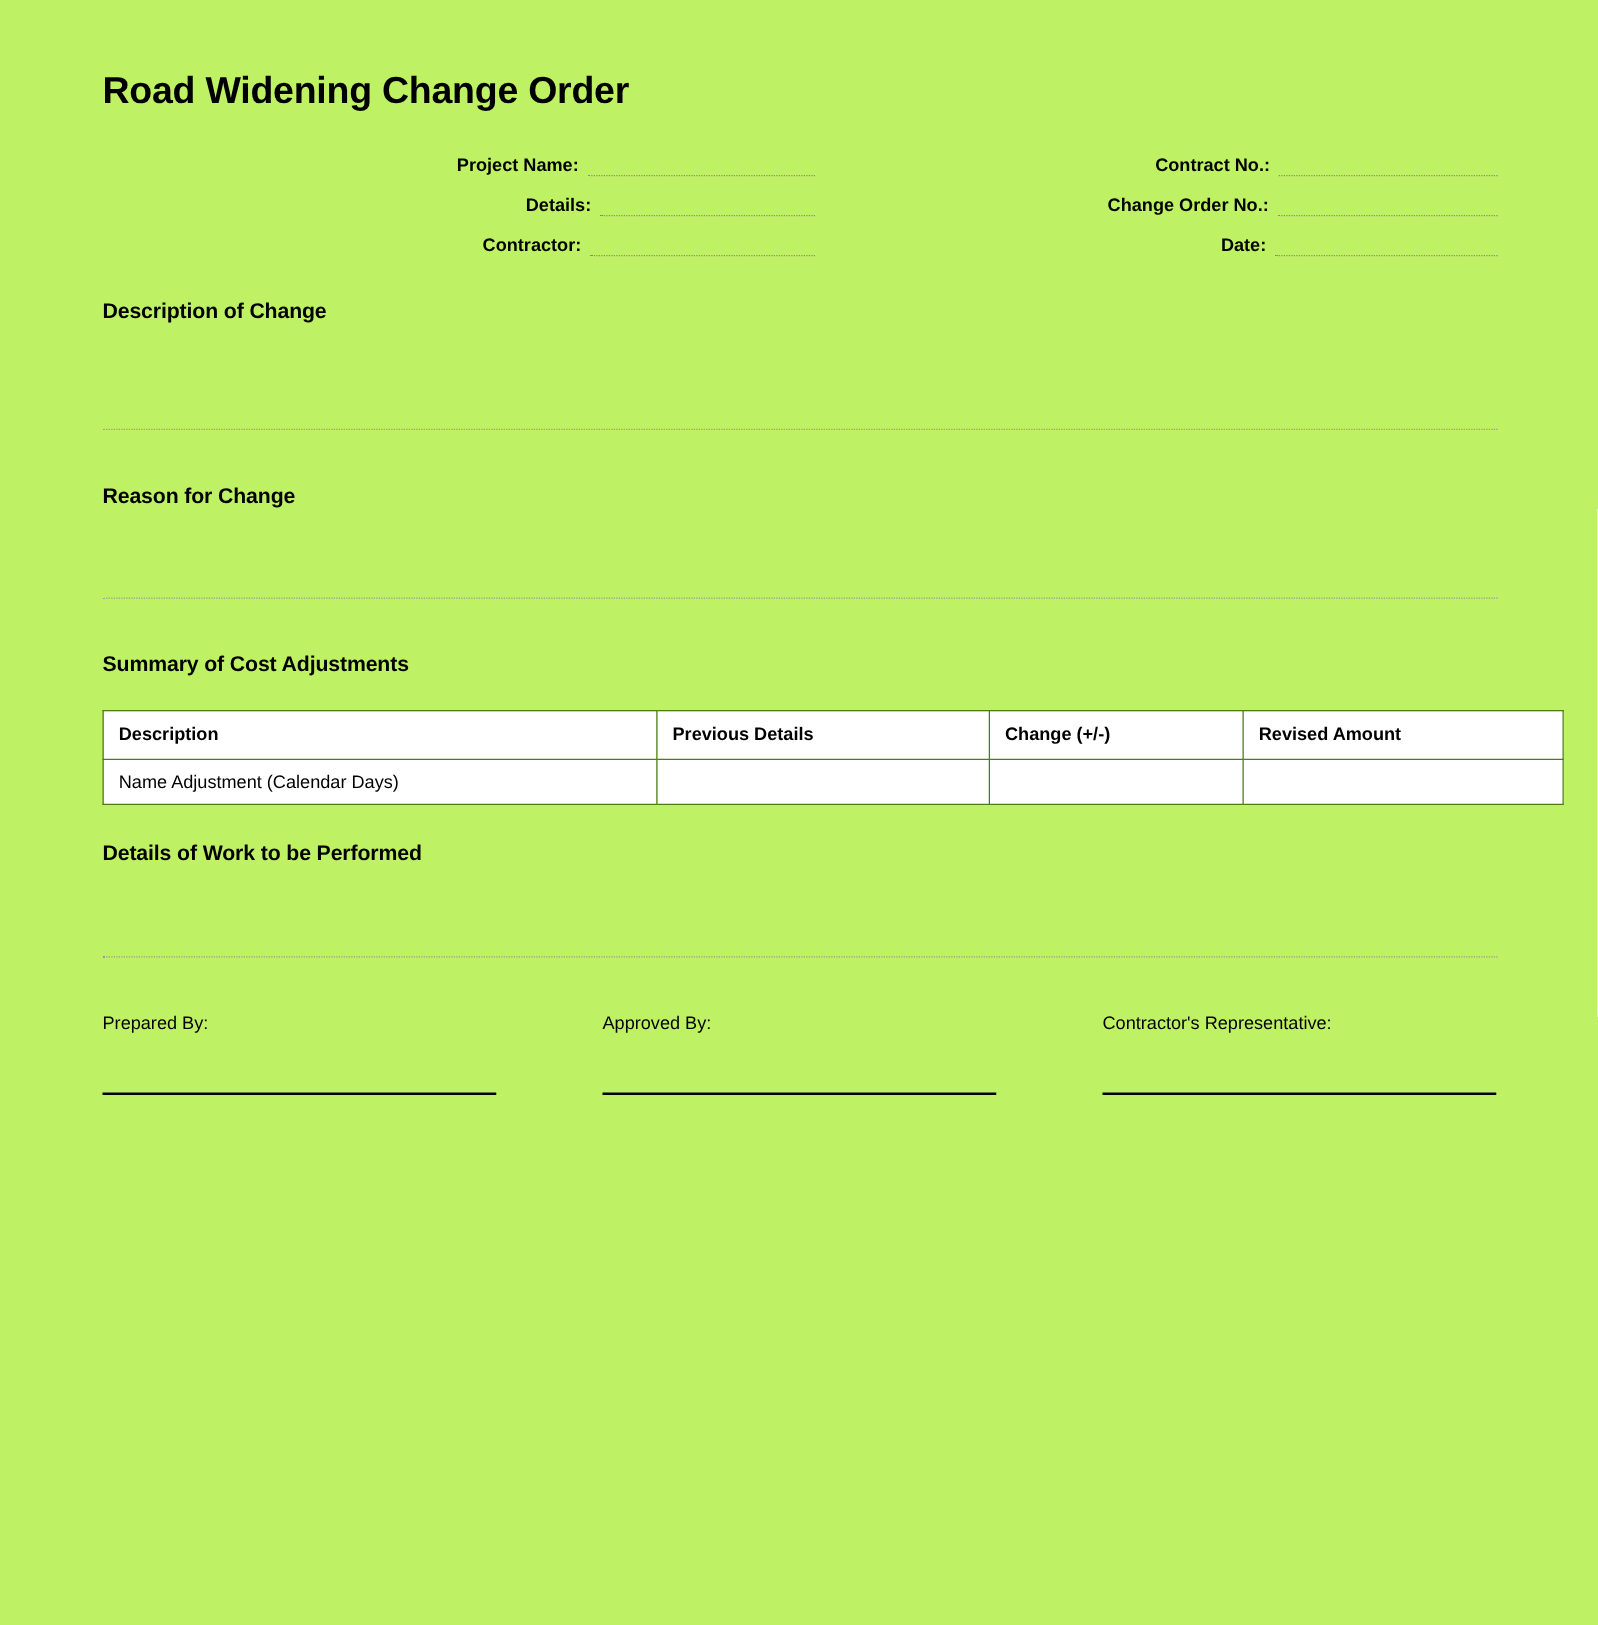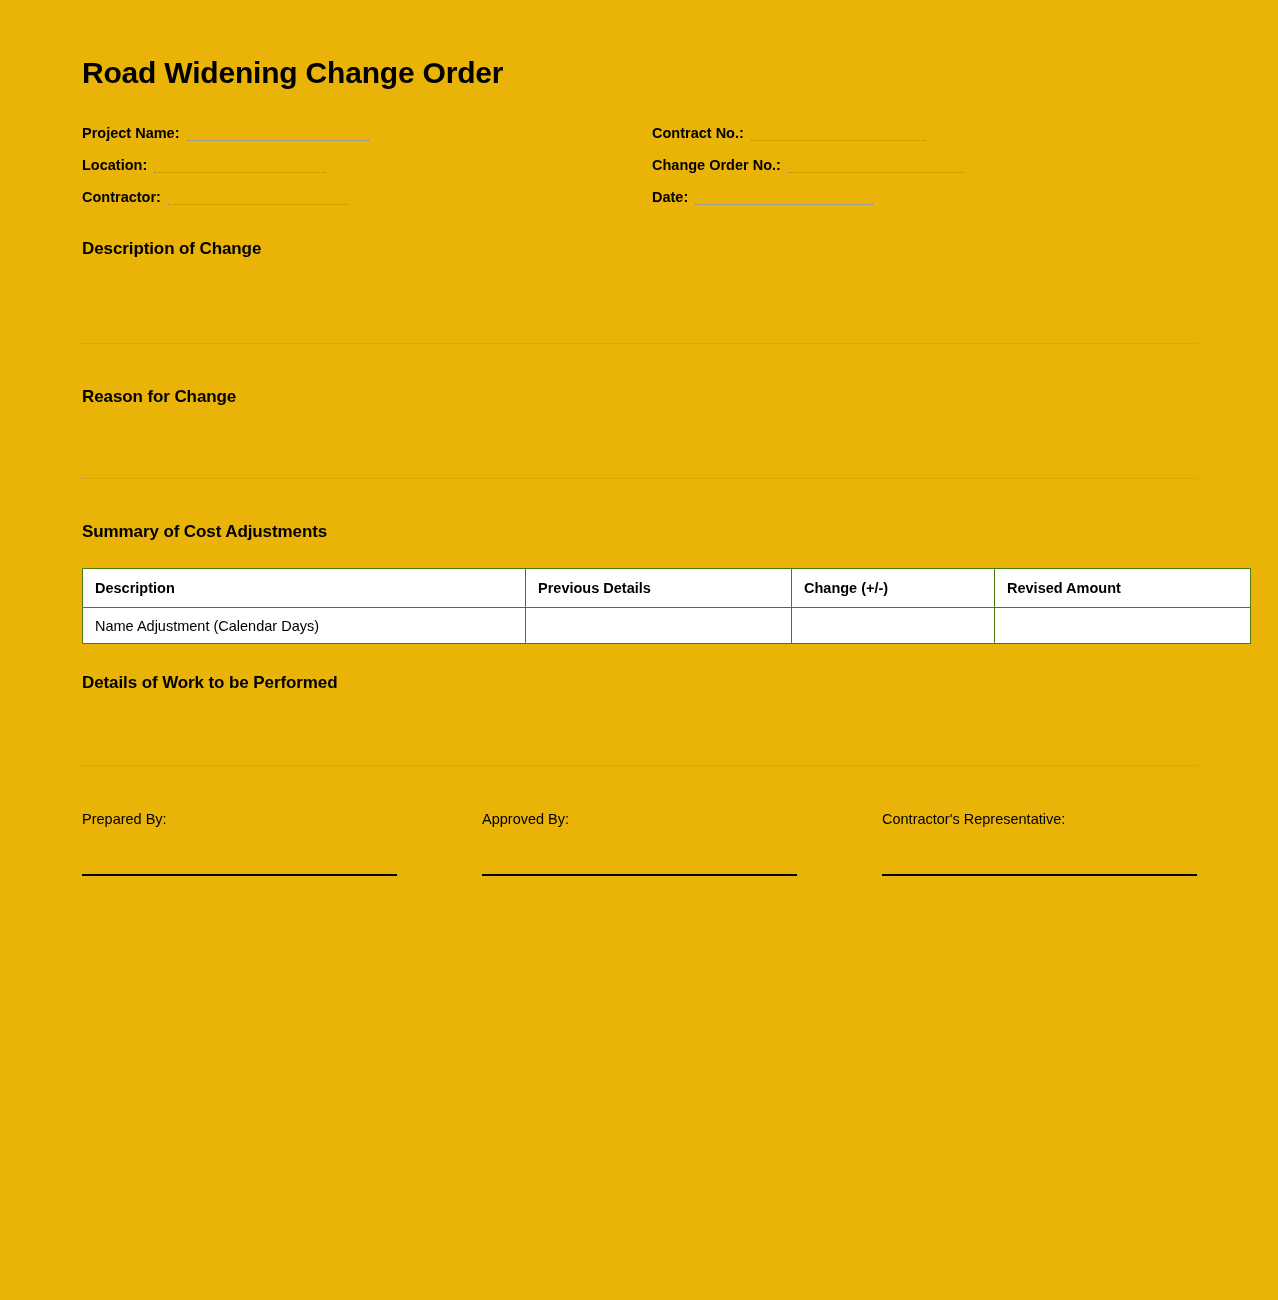--- a/index.html
+++ b/index.html
@@ -12,21 +12,21 @@
     width: 1278px;
     height: 1300px;
     font-family: "Liberation Sans", sans-serif;
     color: #000000;
     -webkit-font-smoothing: antialiased;
   }
   .page {
     position: relative;
     width: 1278px;
     height: 1300px;
-    background: #eab308;
+    background: #bef264;
     box-sizing: border-box;
   }
   .content {
     position: absolute;
     left: 82px;
     top: 0;
     width: 1116px;
   }
 
   
@@ -46,20 +46,21 @@
     position: relative;
   }
   .meta-row {
     display: flex;
     align-items: flex-end;
     height: 32px;
   }
   .meta-col {
     display: flex;
     align-items: flex-end;
+    justify-content: flex-end;
   }
   .meta-col.left { width: 570px; flex: 0 0 570px; }
   .meta-col.right { flex: 1 1 auto; }
 
   .meta-label {
     font-size: 14.5px;
     font-weight: bold;
     white-space: nowrap;
     line-height: 18px;
   }
@@ -170,21 +171,21 @@
           <span class="dots w182"></span>
         </div>
         <div class="meta-col right">
           <span class="meta-label">Contract No.:</span>
           <span class="dots w175"></span>
         </div>
       </div>
 
       <div class="meta-row">
         <div class="meta-col left">
-          <span class="meta-label">Location:</span>
+          <span class="meta-label">Details:</span>
           <span class="dots w172"></span>
         </div>
         <div class="meta-col right">
           <span class="meta-label">Change Order No.:</span>
           <span class="dots w176"></span>
         </div>
       </div>
 
       <div class="meta-row">
         <div class="meta-col left">

